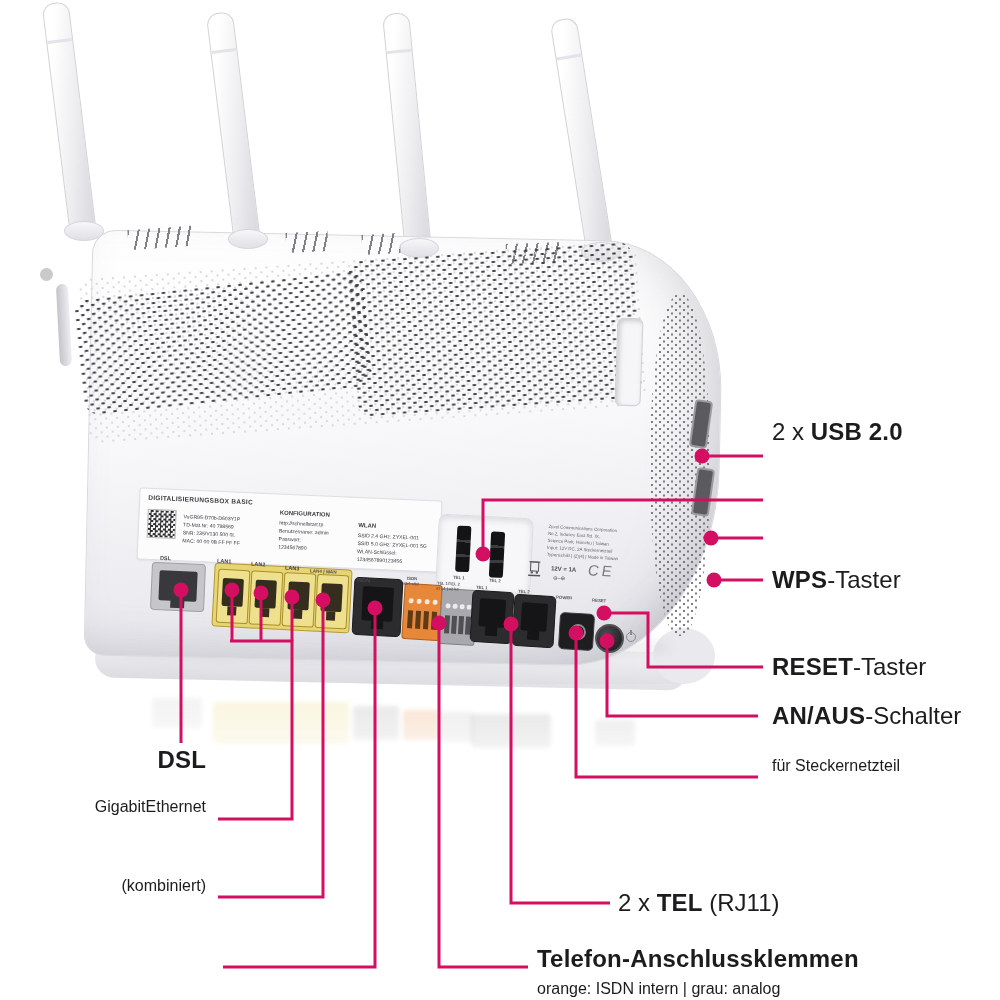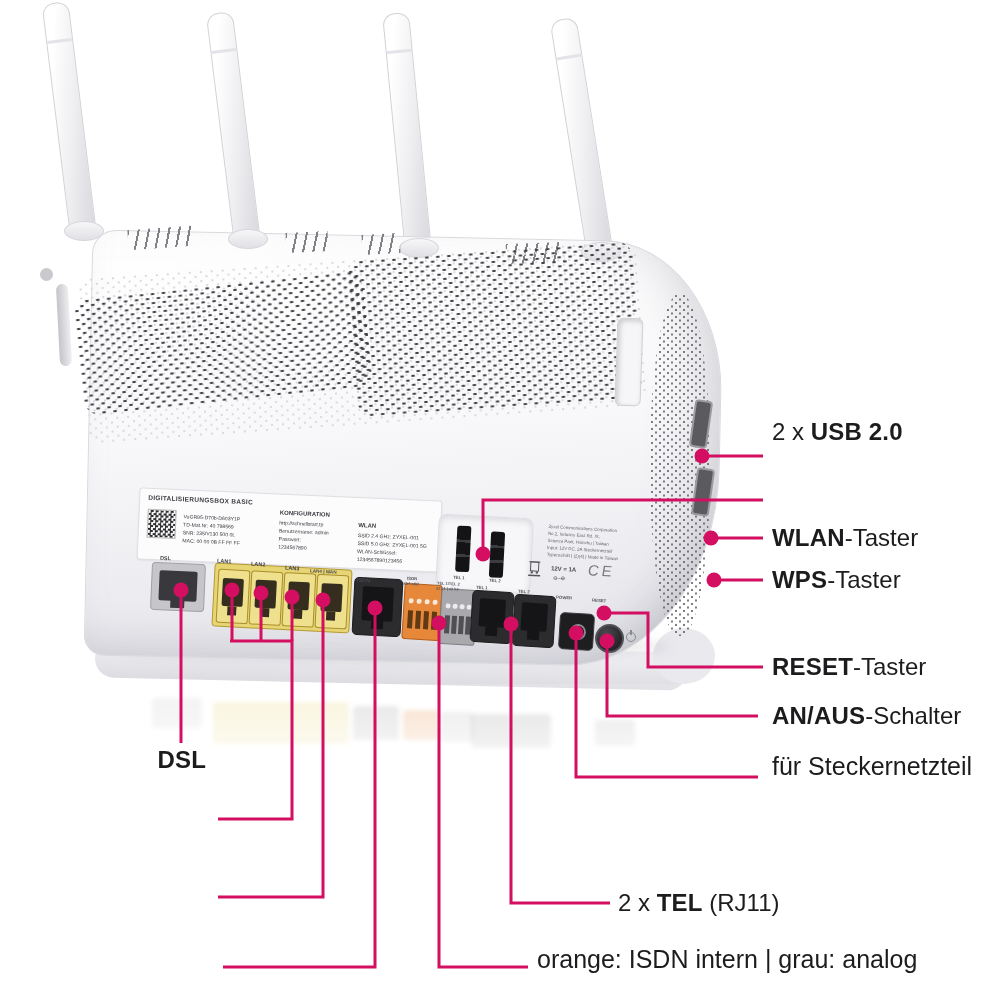--- a/index.html
+++ b/index.html
@@ -108,21 +108,21 @@
 
   
   .bin{position:absolute;left:528px;top:558px;transform:rotate(3deg);}
 
   
   svg.overlay{position:absolute;left:0;top:0;pointer-events:none;}
   .c-line{stroke:var(--accent);stroke-width:3;fill:none;}
   .c-dot{fill:var(--accent);}
   .callout{position:absolute;font-size:24px;line-height:28px;white-space:nowrap;color:var(--text);}
   .callout b{font-weight:bold;letter-spacing:.2px;}
-  .callout .l2{font-size:25px;}
+  .callout .l2{font-size:16px;}
   .right-col{left:772px;}
   .left-col{left:0;width:206px;text-align:right;}
 </style>
 </head>
 <body>
 
 <div class="scene">
 
   <div class="refl" style="left:152px;top:698px;width:50px;height:30px;background:#bbb;"></div>
   <div class="refl" style="left:213px;top:702px;width:136px;height:42px;background:var(--port-yellow);opacity:.3;"></div>
@@ -314,44 +314,44 @@
       <circle class="c-dot" cx="375" cy="608" r="7.5"></circle>
     <path class="c-line" d="M511,624 V903 H610"></path>
       <circle class="c-dot" cx="511" cy="624" r="7.5"></circle>
     <path class="c-line" d="M439,623 V967 H528"></path>
       <circle class="c-dot" cx="439" cy="623" r="7.5"></circle>
   </svg>
 
   <div class="callout right-col" style="top:418px;">
     <span>2 x </span><b>USB 2.0</b><span></span>
   </div>
-  <div class="callout right-col" style="top:524px;">
-    <b>WLAN</b><span>-Taster</span>
-  </div>
   <div class="callout right-col" style="top:566px;">
     <b>WPS</b><span>-Taster</span>
   </div>
   <div class="callout right-col" style="top:653px;">
     <b>RESET</b><span>-Taster</span>
   </div>
   <div class="callout right-col" style="top:702px;">
     <b>AN/AUS</b><span>-Schalter</span>
   </div>
   <div class="callout right-col" style="top:752px;">
     <div class="l2">für Steckernetzteil</div>
   </div>
 
   <div class="callout left-col" style="top:746px;">
     <b>DSL</b>
   </div>
   <div class="callout left-col" style="top:791px;line-height:31px;">
+    <div class="l2">GigabitEthernet</div>
   </div>
   <div class="callout left-col" style="top:871px;line-height:29px;">
+    <div class="l2">(kombiniert)</div>
   </div>
 
   <div class="callout" style="left:618px;top:889px;">
     <span>2 x </span><b>TEL</b><span> (RJ11)</span>
   </div>
   <div class="callout" style="left:537px;top:944px;line-height:30px;">
+    <div><b>Telefon-Anschlussklemmen</b></div>
     <div class="l2">orange: ISDN intern | grau: analog</div>
   </div>
 
 </div>
 
 </body></html>

